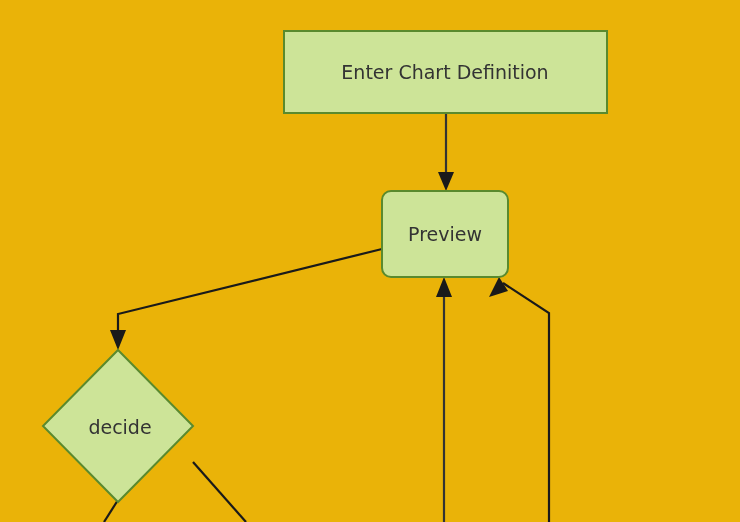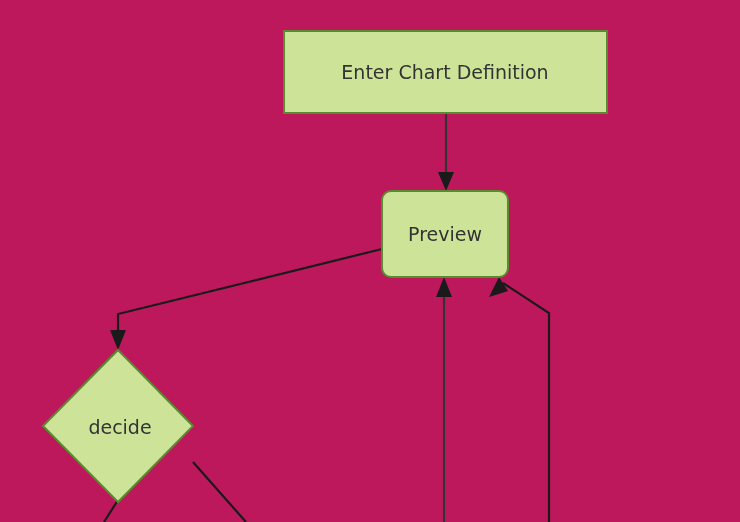--- a/index.html
+++ b/index.html
@@ -11,21 +11,21 @@
   body {
     width: 740px;
     height: 522px;
     overflow: hidden;
     font-family: "DejaVu Sans", "Liberation Sans", sans-serif;
   }
   #diagram-root {
     position: relative;
     width: 740px;
     height: 522px;
-    background: #be185d;
+    background: #eab308;
   }
   #flow-svg {
     position: absolute;
     top: 0;
     left: 0;
     width: 740px;
     height: 522px;
     display: block;
   }
   .node-shape {

